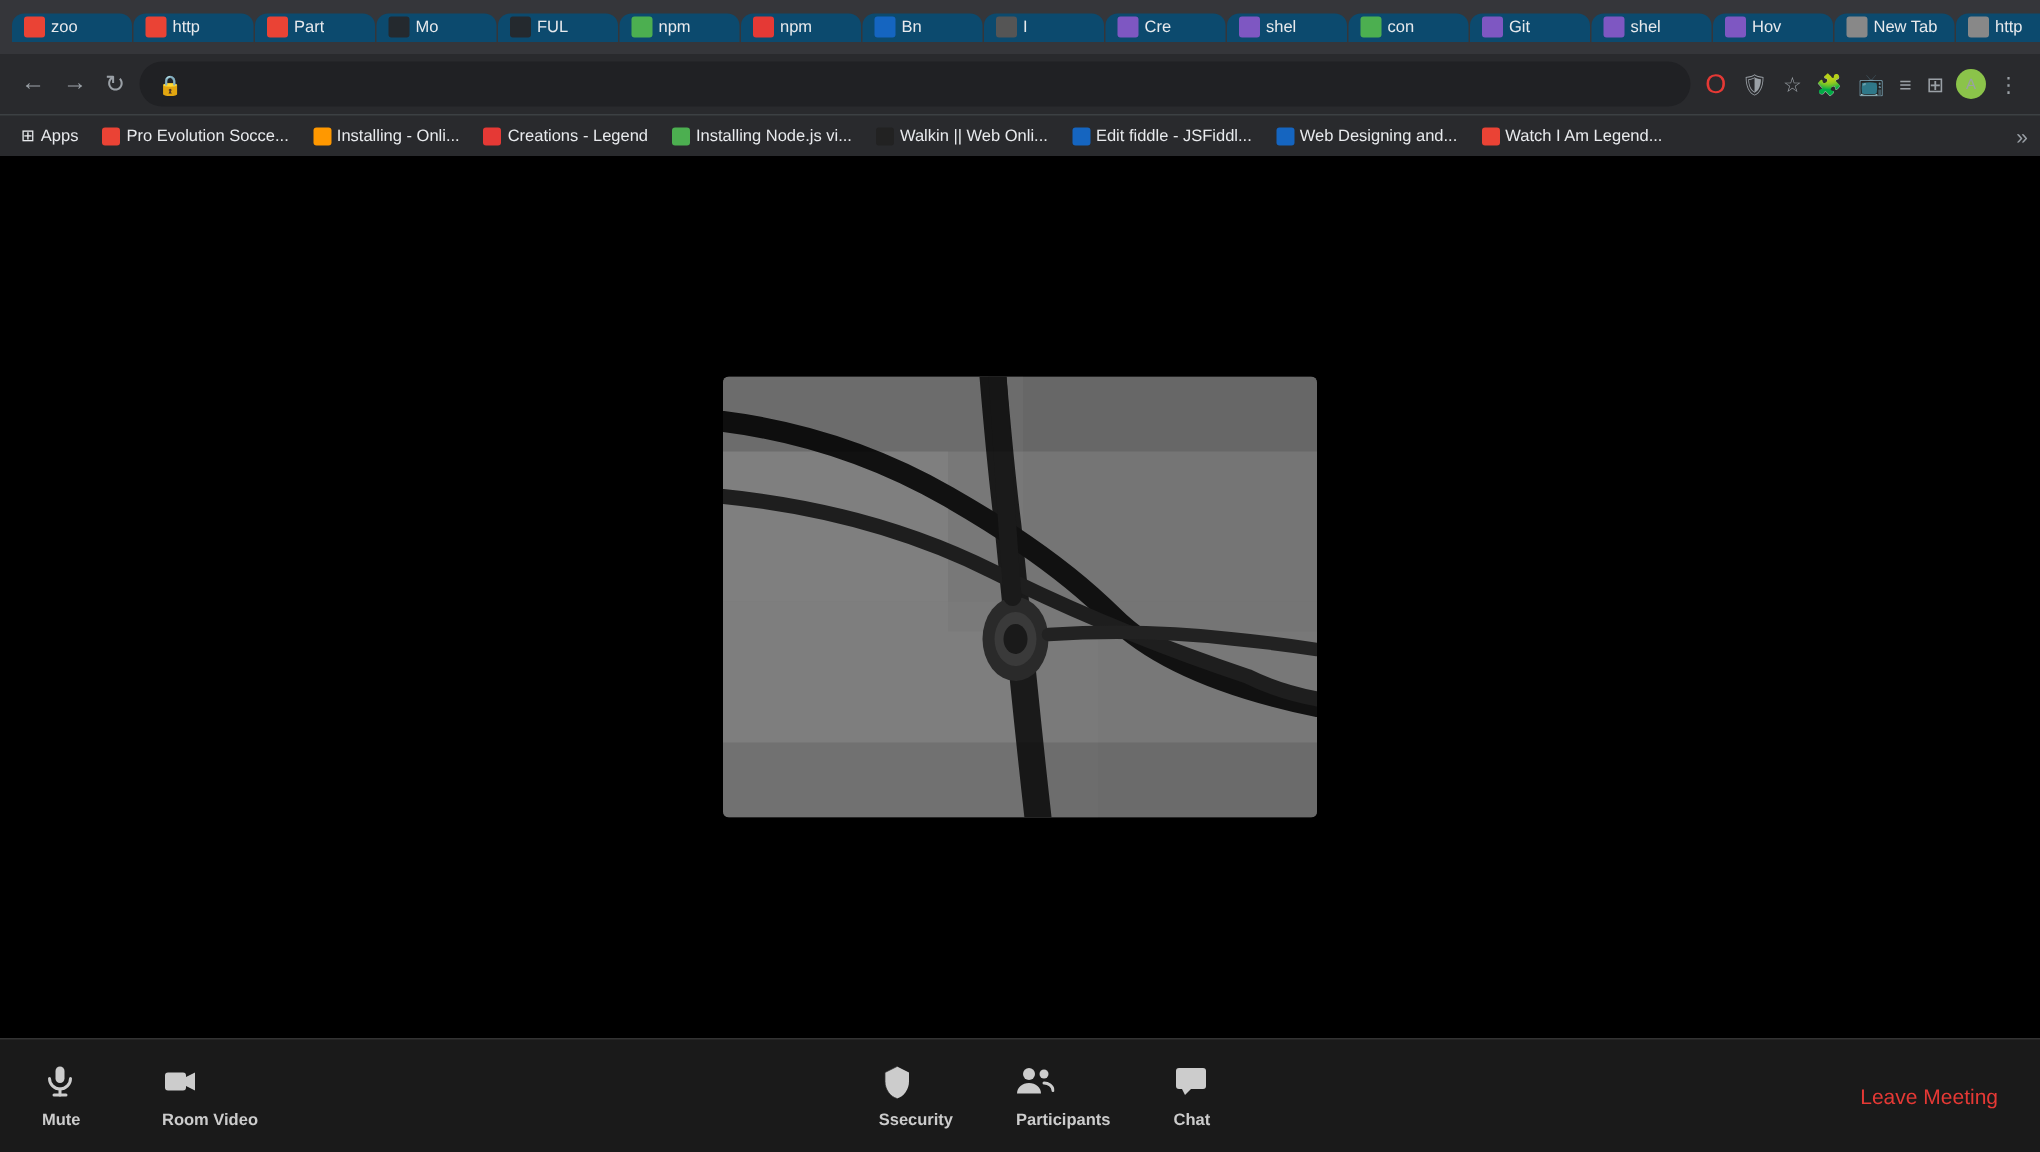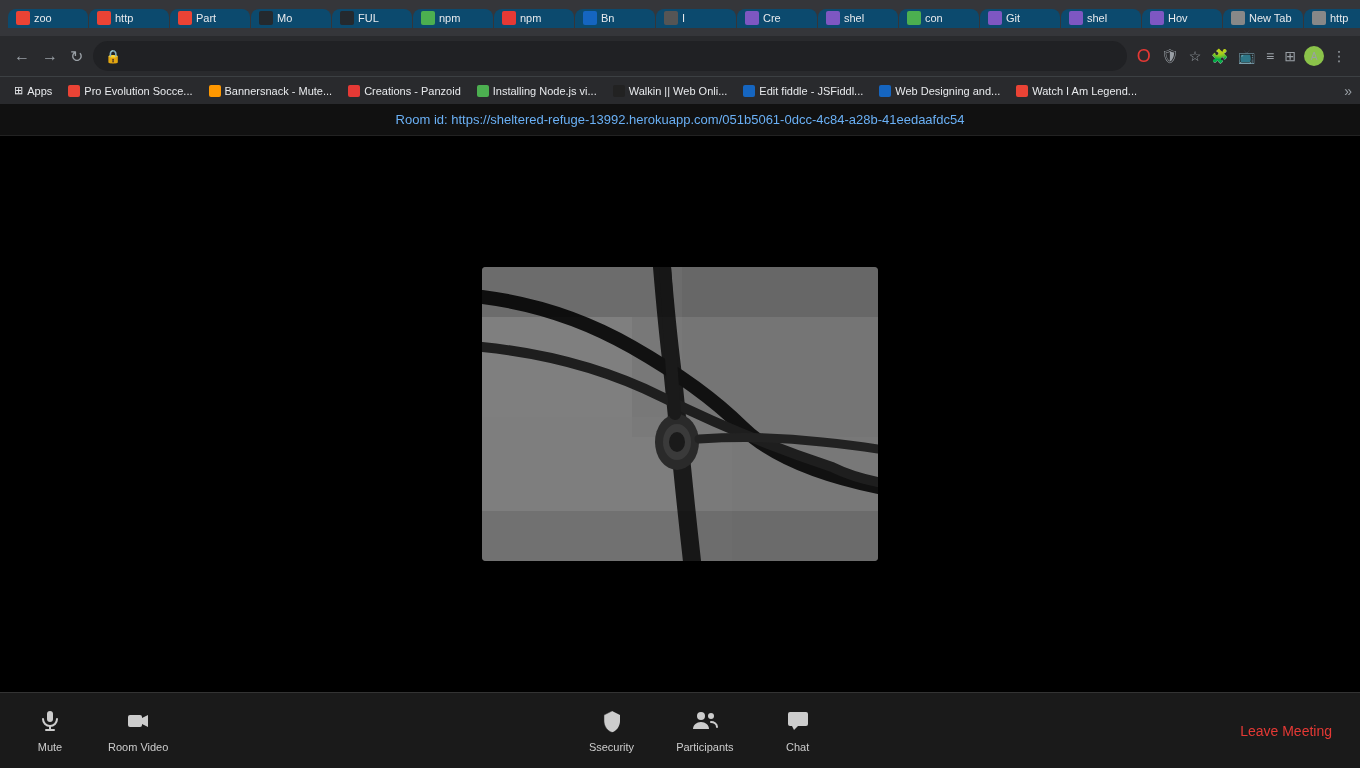--- a/index.html
+++ b/index.html
@@ -86,24 +86,25 @@
       border-top: 1px solid #333;
     }
     .toolbar-left { display: flex; gap: 20px; align-items: center; }
     .toolbar-center {
       flex: 1; display: flex; justify-content: center;
       gap: 26px; align-items: center;
     }
     .toolbar-right { display: flex; }
 
     .toolbar-btn {
-      display: flex; flex-direction: column; align-items: center;
+      display: flex; flex-direction: column; align-items: flex-start;
       gap: 4px; background: none; border: none;
       color: #ccc; cursor: pointer; padding: 4px 8px;
       min-width: 60px;
+      font-weight: bold;
     }
     .toolbar-btn .btn-icon { font-size: 22px; line-height: 1; }
     .toolbar-btn .btn-label { font-size: 11px; }
 
     .leave-btn {
       background: none; border: none; color: #e53935;
       font-size: 14px; font-weight: 500; cursor: pointer;
       padding: 4px 8px;
     }
   </style>
@@ -209,25 +210,25 @@
     <div class="bookmark">
       <span>⊞</span>
       <span>Apps</span>
     </div>
     <div class="bookmark">
       <div style="width:12px;height:12px;background:#ea4335;border-radius:2px;flex-shrink:0;"></div>
       <span>Pro Evolution Socce...</span>
     </div>
     <div class="bookmark">
       <div style="width:12px;height:12px;background:#ff9800;border-radius:2px;flex-shrink:0;"></div>
-      <span>Bannersnack - Mute...</span>
+      <span>Installing - Onli...</span>
     </div>
     <div class="bookmark">
       <div style="width:12px;height:12px;background:#e53935;border-radius:2px;flex-shrink:0;"></div>
-      <span>Creations - Panzoid</span>
+      <span>Creations - Legend</span>
     </div>
     <div class="bookmark">
       <div style="width:12px;height:12px;background:#4caf50;border-radius:2px;flex-shrink:0;"></div>
       <span>Installing Node.js vi...</span>
     </div>
     <div class="bookmark">
       <div style="width:12px;height:12px;background:#222;border-radius:2px;flex-shrink:0;"></div>
       <span>Walkin || Web Onli...</span>
     </div>
     <div class="bookmark">
@@ -241,24 +242,20 @@
     <div class="bookmark">
       <div style="width:12px;height:12px;background:#ea4335;border-radius:2px;flex-shrink:0;"></div>
       <span>Watch I Am Legend...</span>
     </div>
     <span class="more-btn">»</span>
   </div>
 </div>
 
 <div class="main-content" style="height: calc(768px - 104px);">
 
-  <div class="room-id-bar">
-    <span>Room id:</span>
-    <span style="color:#6ab0f5;">https://sheltered-refuge-13992.herokuapp.com/051b5061-0dcc-4c84-a28b-41eedaafdc54</span>
-  </div>
 
   <div class="video-area" style="height: calc(100% - 28px - 76px);">
     <div class="video-feed">
 
       <svg class="cable-overlay" viewBox="0 0 396 294" xmlns="http://www.w3.org/2000/svg">
 
         <rect width="396" height="294" fill="#7a7a7a"></rect>
 
         <rect x="0" y="0" width="200" height="150" fill="#848484" opacity="0.5"></rect>
         <rect x="150" y="50" width="246" height="120" fill="#6e6e6e" opacity="0.4"></rect>

